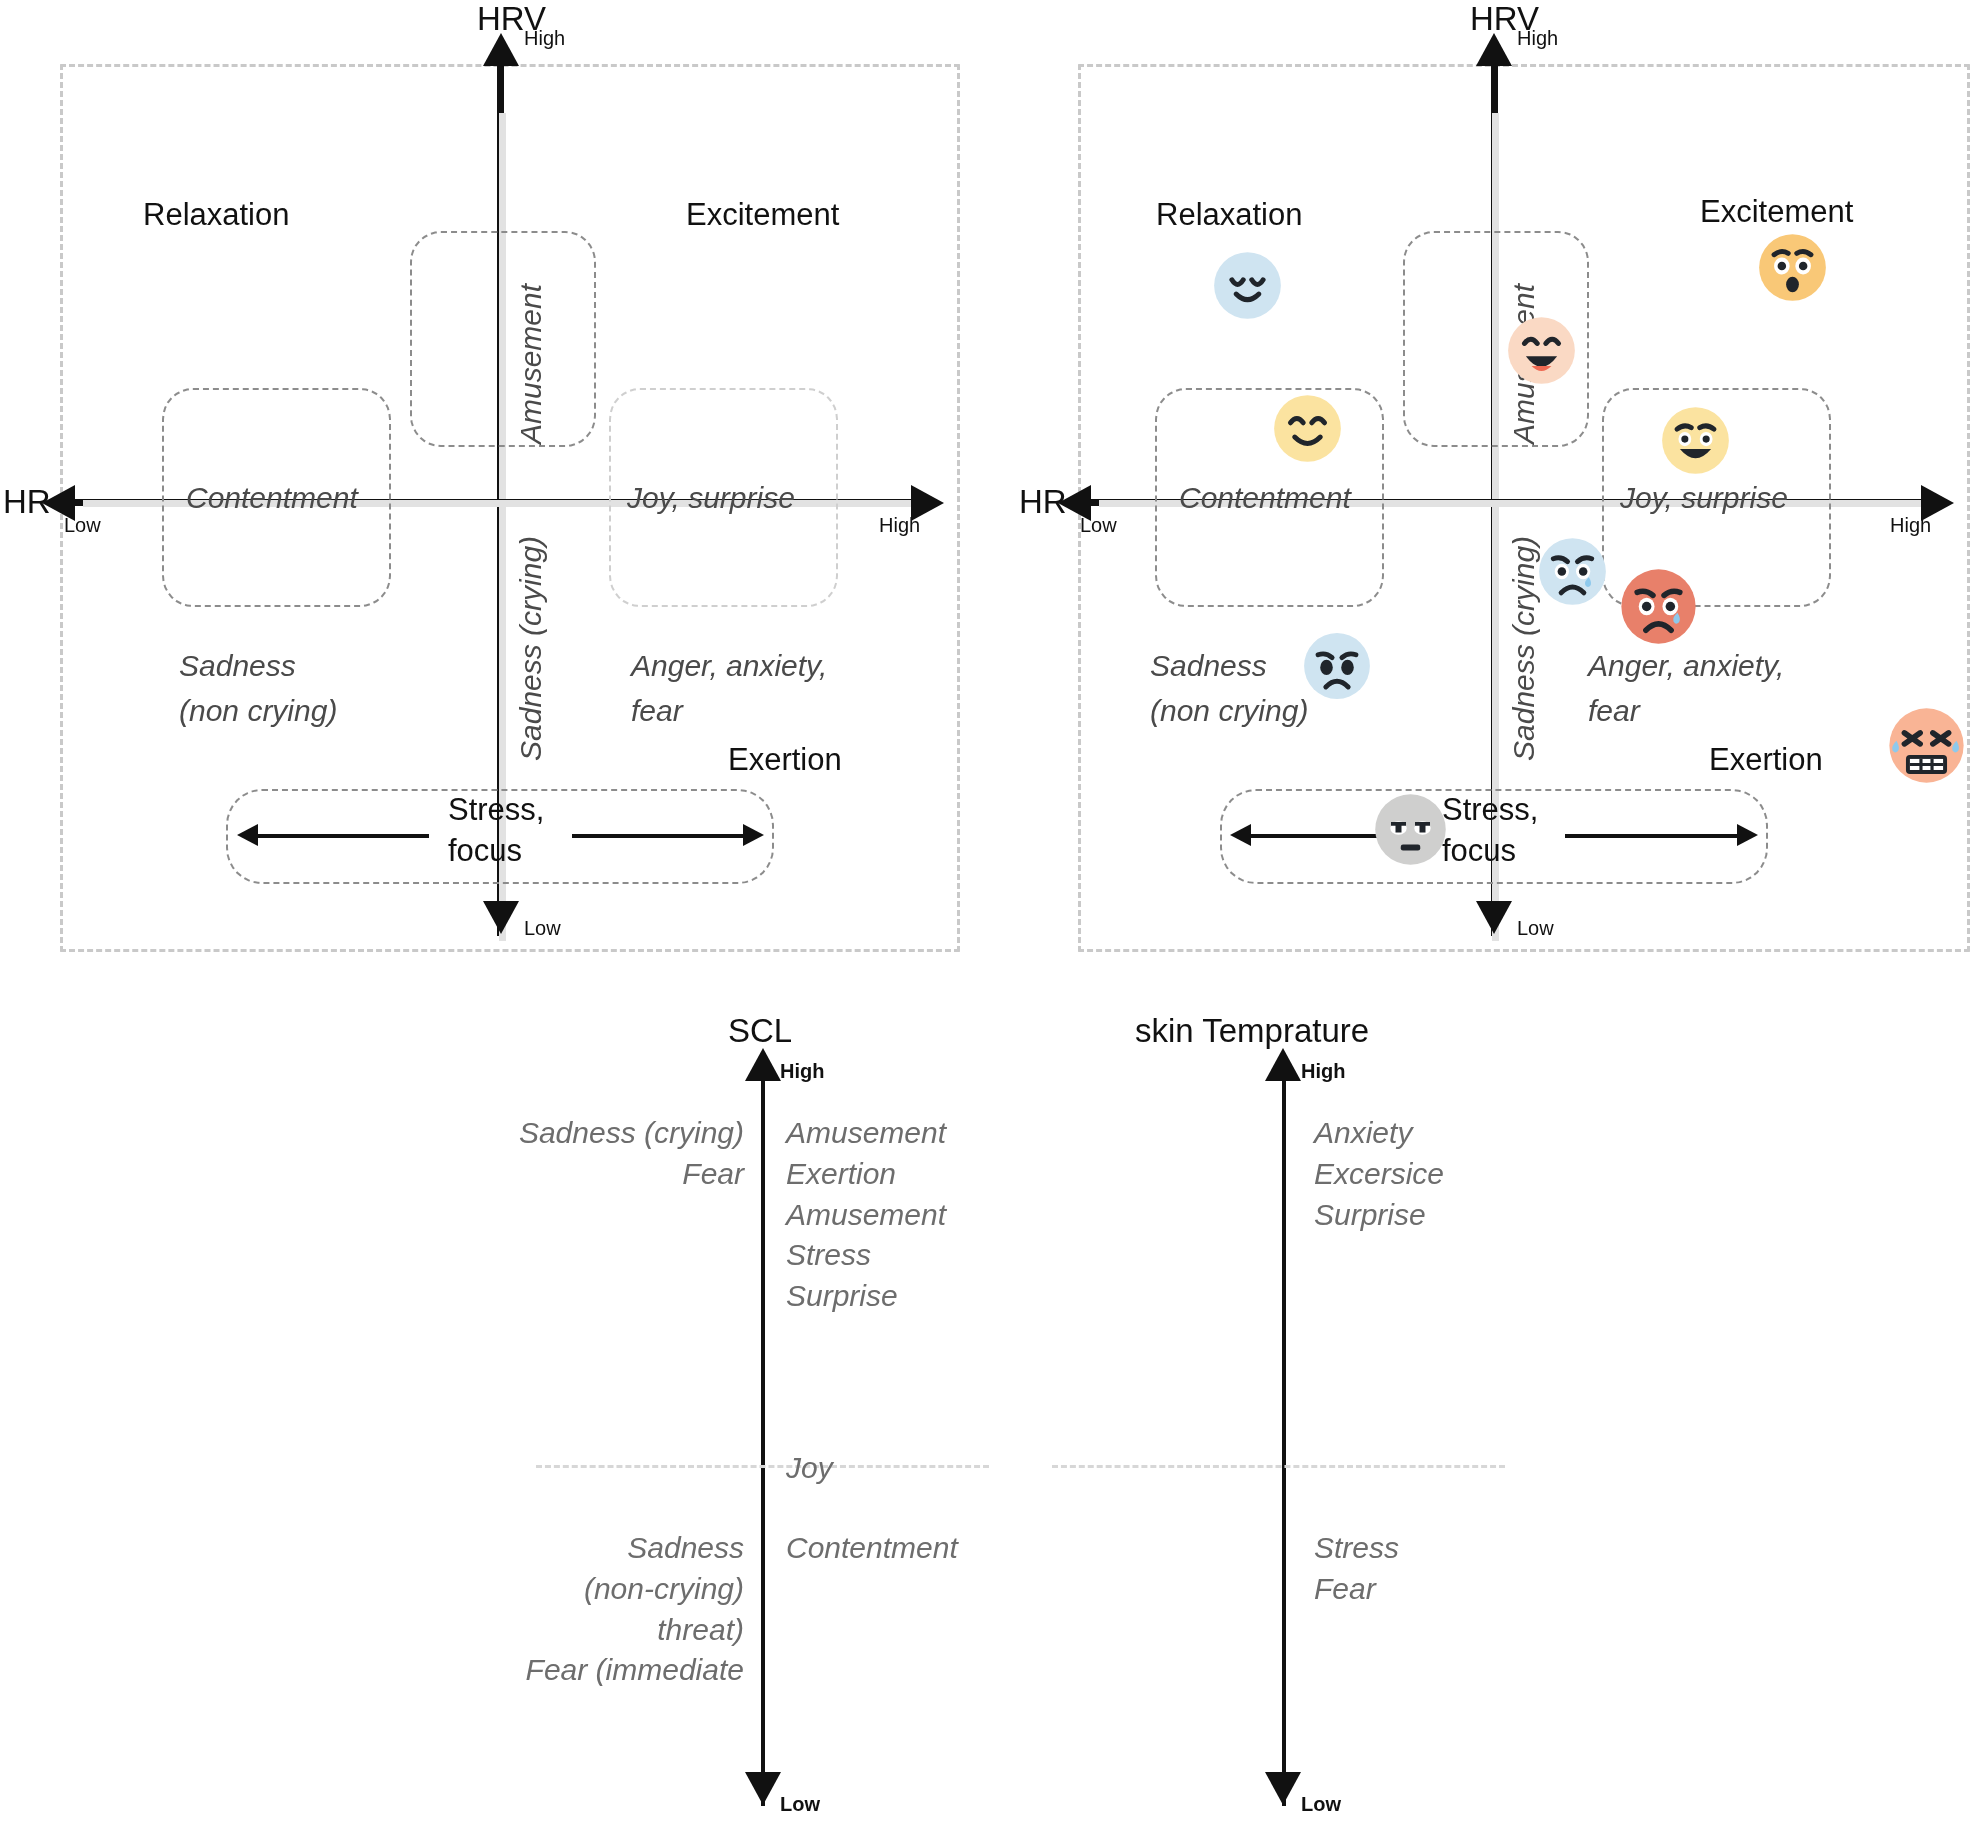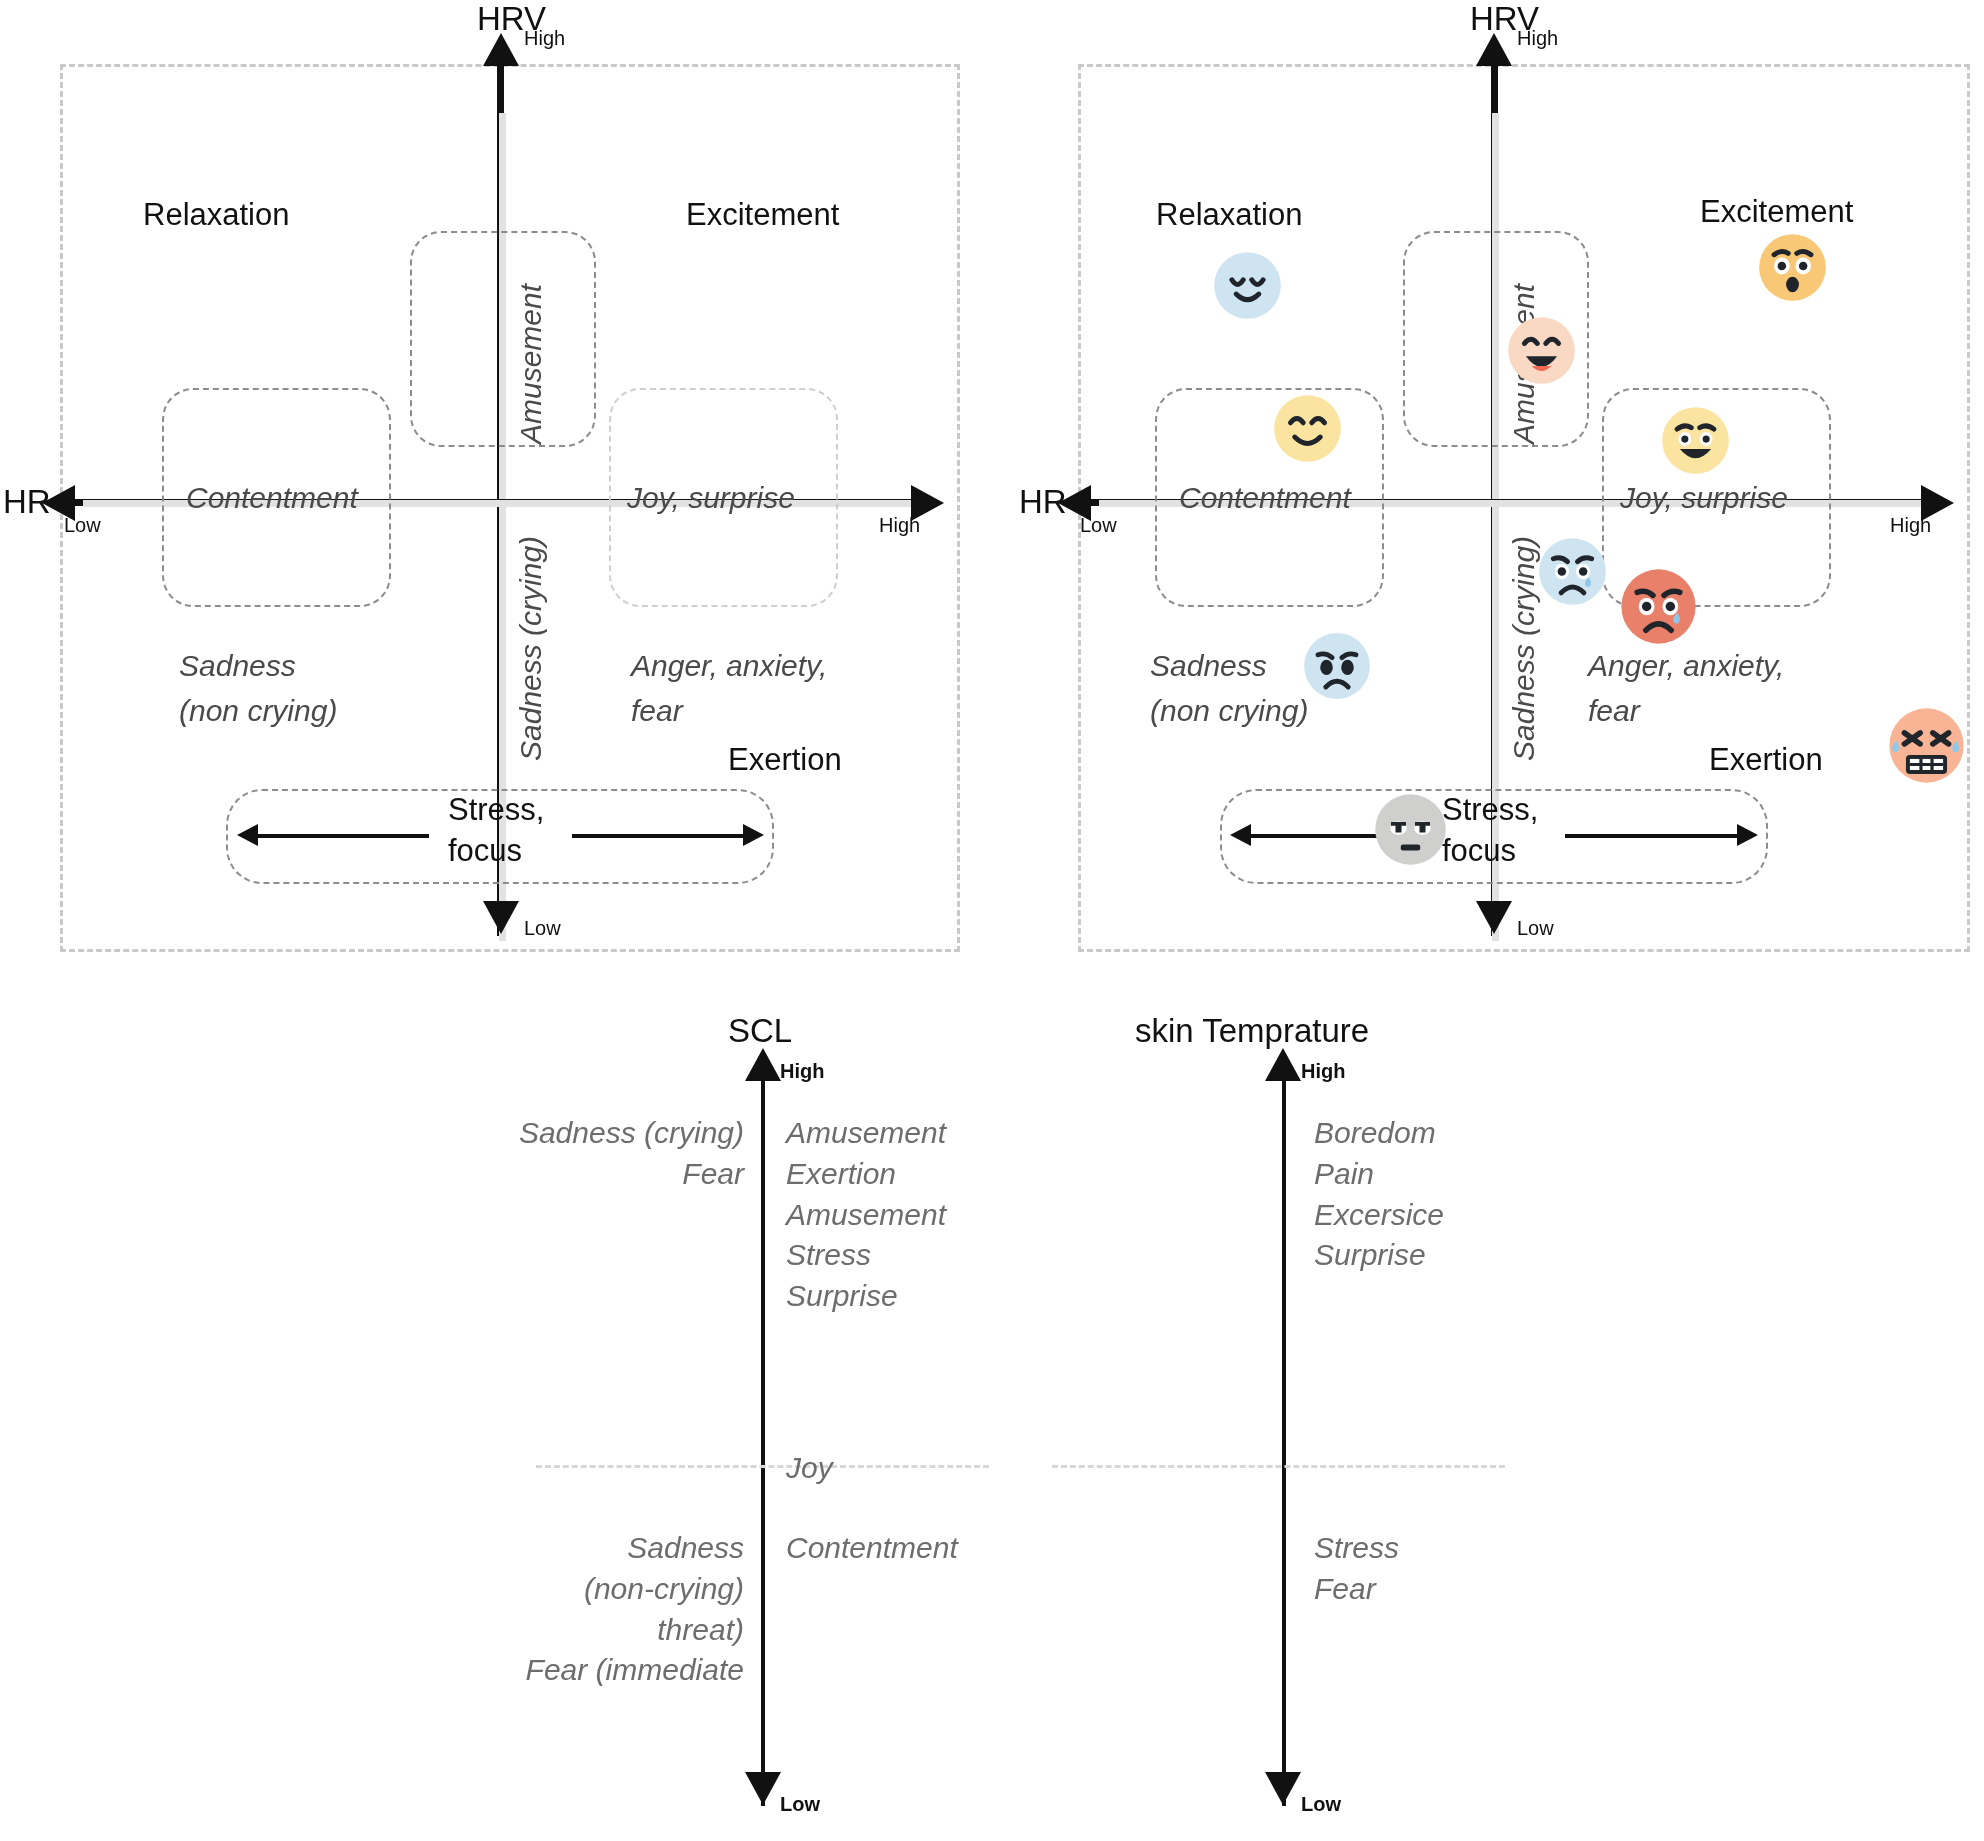--- a/index.html
+++ b/index.html
@@ -302,22 +302,21 @@
 <div class="panel" style="left:992px;top:977px;width:992px;height:865px;">
   <div class="hd" style="left:143px;top:35px;">skin Temprature</div>
 
   <div class="vaxis" style="left:290px;top:101px;width:4.2px;height:728px;"></div>
   <div class="arrow arrow-up" style="left:273px;top:71px;"></div>
   <div class="arrow arrow-down" style="left:273px;top:795px;"></div>
   <div class="small-hi" style="left:309px;top:83px;">High</div>
   <div class="small-hi" style="left:309px;top:816px;">Low</div>
 
   <div class="list right" style="left:322px;top:136px;width:369px;">
-    <div>Boredom</div>
-    <div>Pain</div>
+    <div>Anxiety</div>
     <div>Excersice</div>
     <div>Surprise</div>
   </div>
 
   <div class="midline" style="left:60px;top:488px;width:453px;"></div>
 
   <div class="list right" style="left:322px;top:551px;width:369px;">
     <div>Stress</div>
     <div>Fear</div>
   </div>

